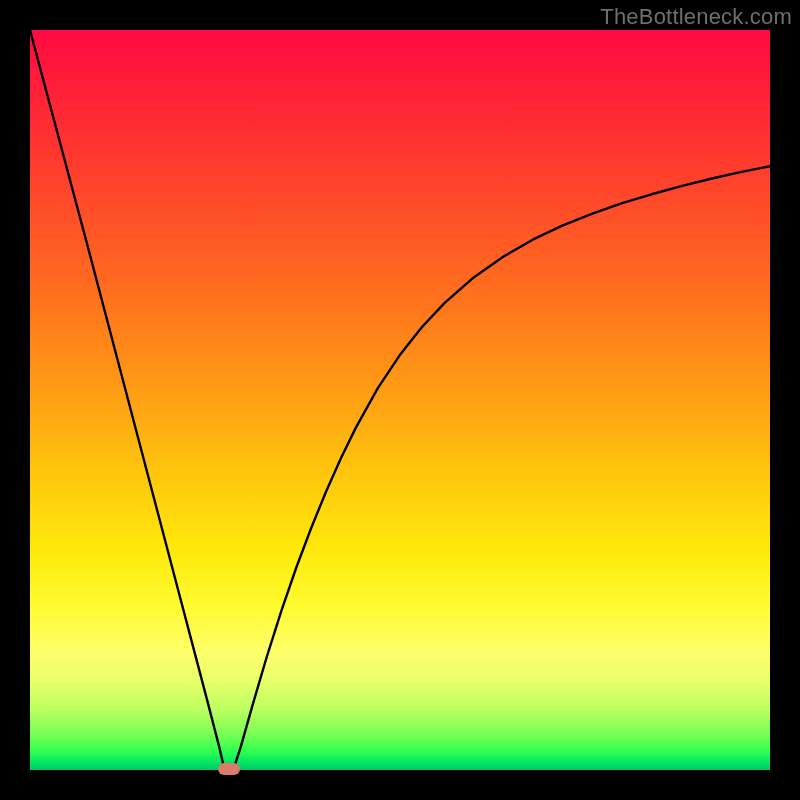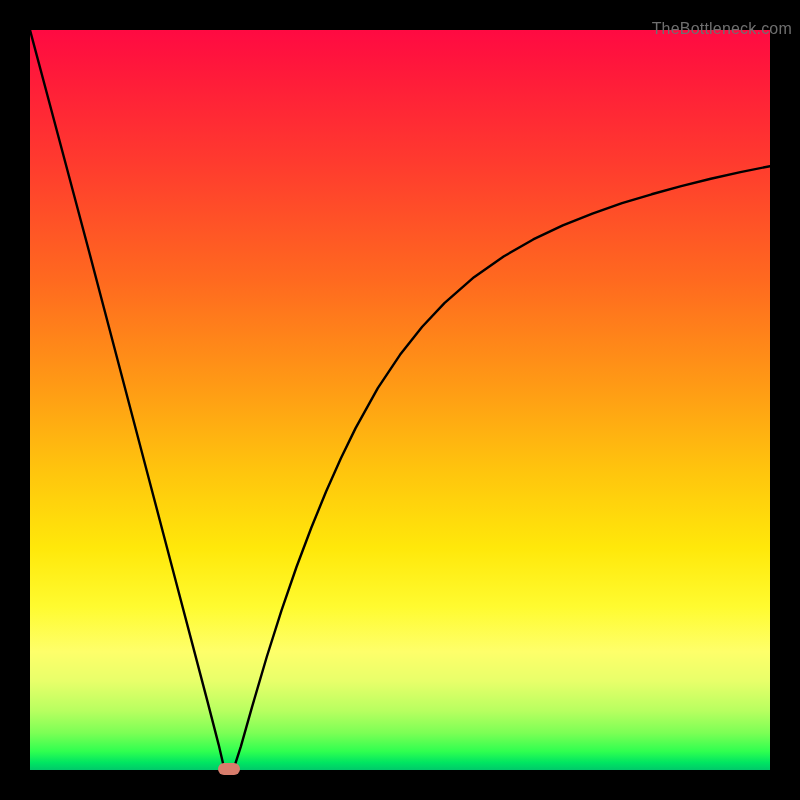--- a/index.html
+++ b/index.html
@@ -48,24 +48,24 @@
   .plot-svg {
     position: absolute;
     left: 0;
     top: 0;
     width: 740px;
     height: 740px;
     display: block;
   }
   .watermark {
     position: absolute;
-    top: 20px;
+    top: 4px;
     right: 8px;
     color: #6f6f6f;
-    font-size: 16px;
+    font-size: 22px;
     font-weight: 500;
     letter-spacing: 0.2px;
     user-select: none;
   }
   .marker {
     position: absolute;
     width: 22px;
     height: 12px;
     background: #d87d6c;
     border-radius: 6px;

